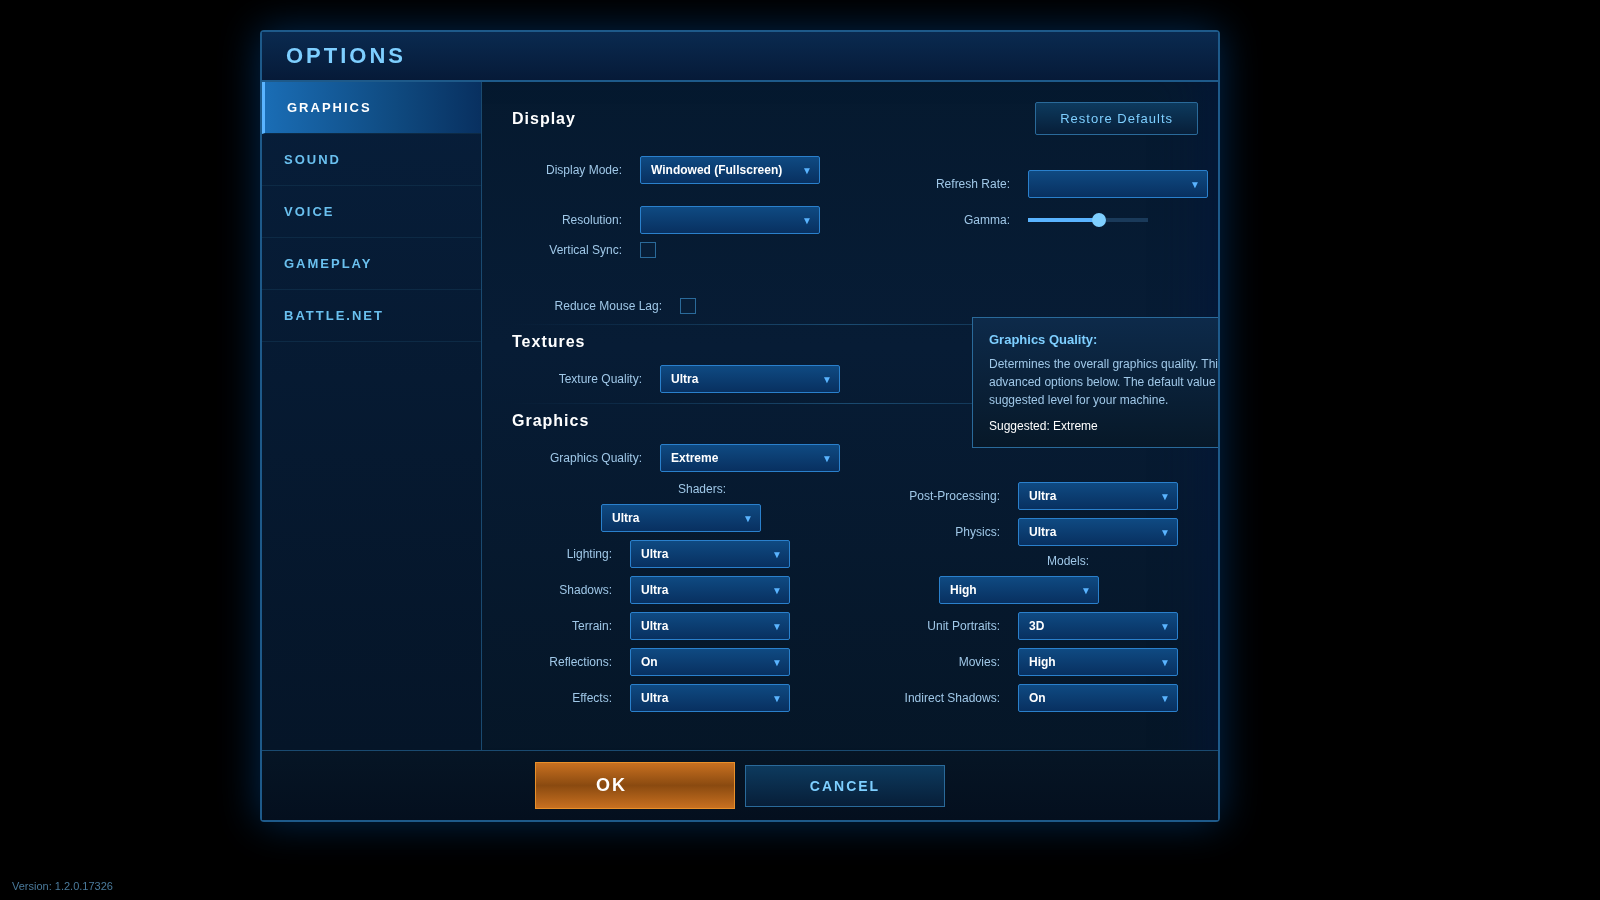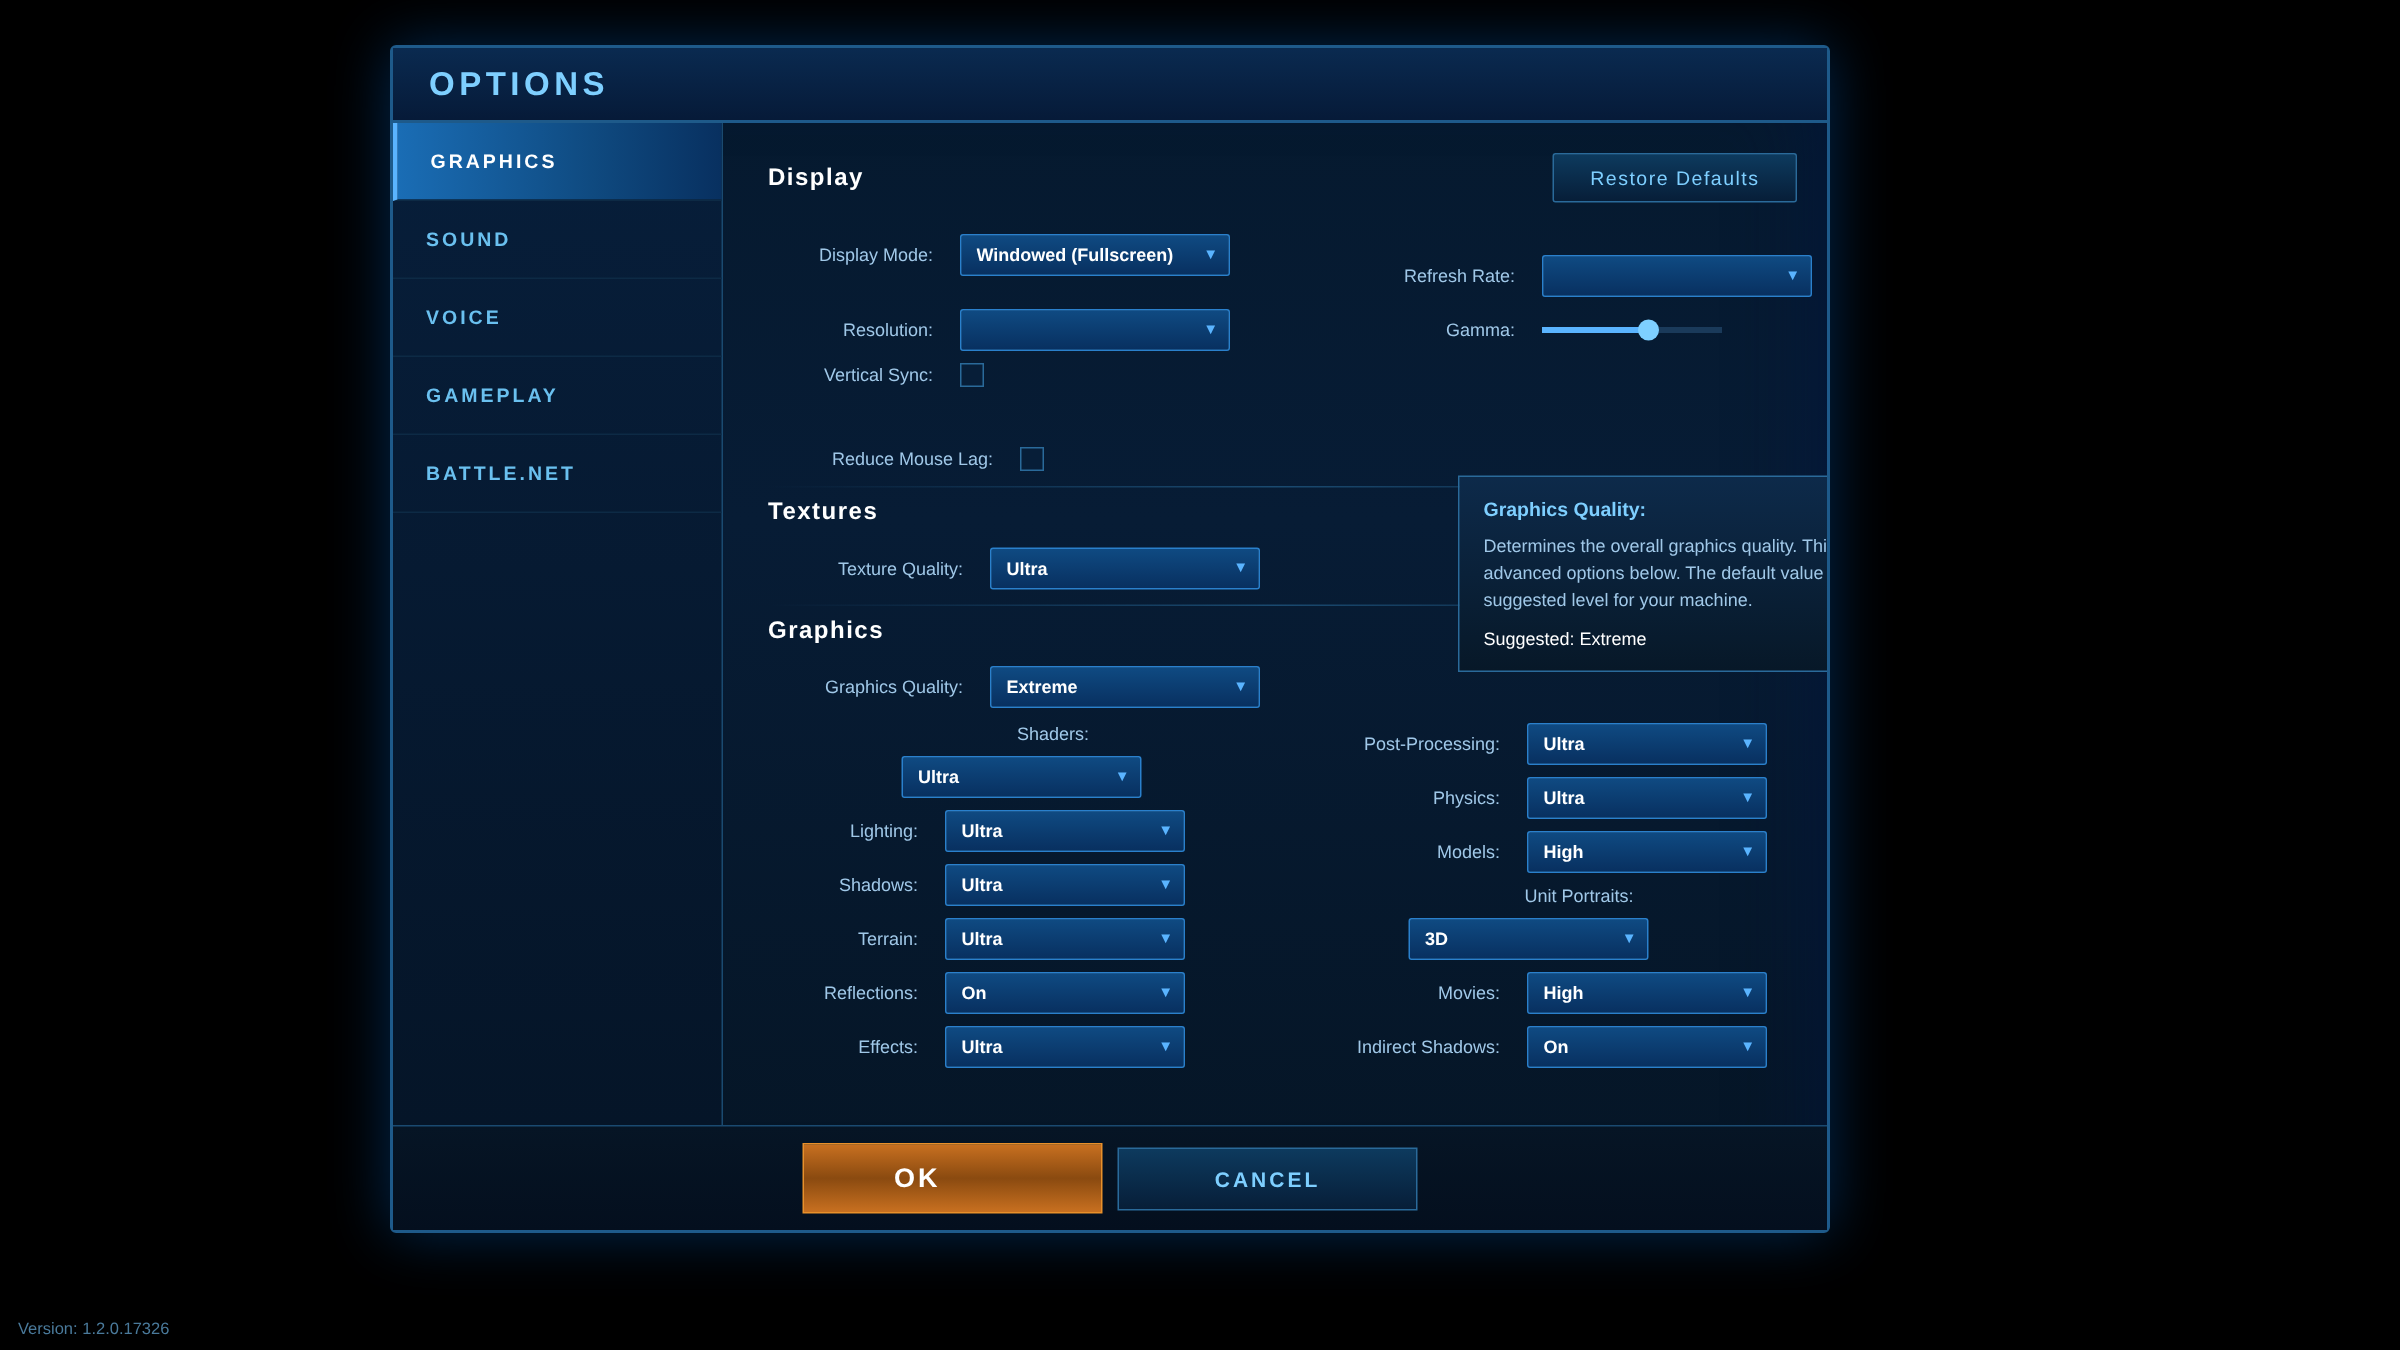--- a/index.html
+++ b/index.html
@@ -475,29 +475,29 @@
           </div>
         </div>
         <div class="setting-row-inline" style="gap:8px;">
           <span class="right-label">Physics:</span>
           <div class="dropdown-wrapper">
             <select class="dropdown">
               <option>Ultra</option>
             </select>
           </div>
         </div>
-        <div class="setting-row-inline" style="gap:8px;">
+        <div class="setting-row-inline" style="gap:8px;flex-direction:column;">
           <span class="right-label">Models:</span>
           <div class="dropdown-wrapper">
             <select class="dropdown">
               <option>High</option>
             </select>
           </div>
         </div>
-        <div class="setting-row-inline" style="gap:8px;flex-direction:column;">
+        <div class="setting-row-inline" style="gap:8px;">
           <span class="right-label">Unit Portraits:</span>
           <div class="dropdown-wrapper">
             <select class="dropdown">
               <option>3D</option>
             </select>
           </div>
         </div>
         <div class="setting-row-inline" style="gap:8px;">
           <span class="right-label">Movies:</span>
           <div class="dropdown-wrapper">

